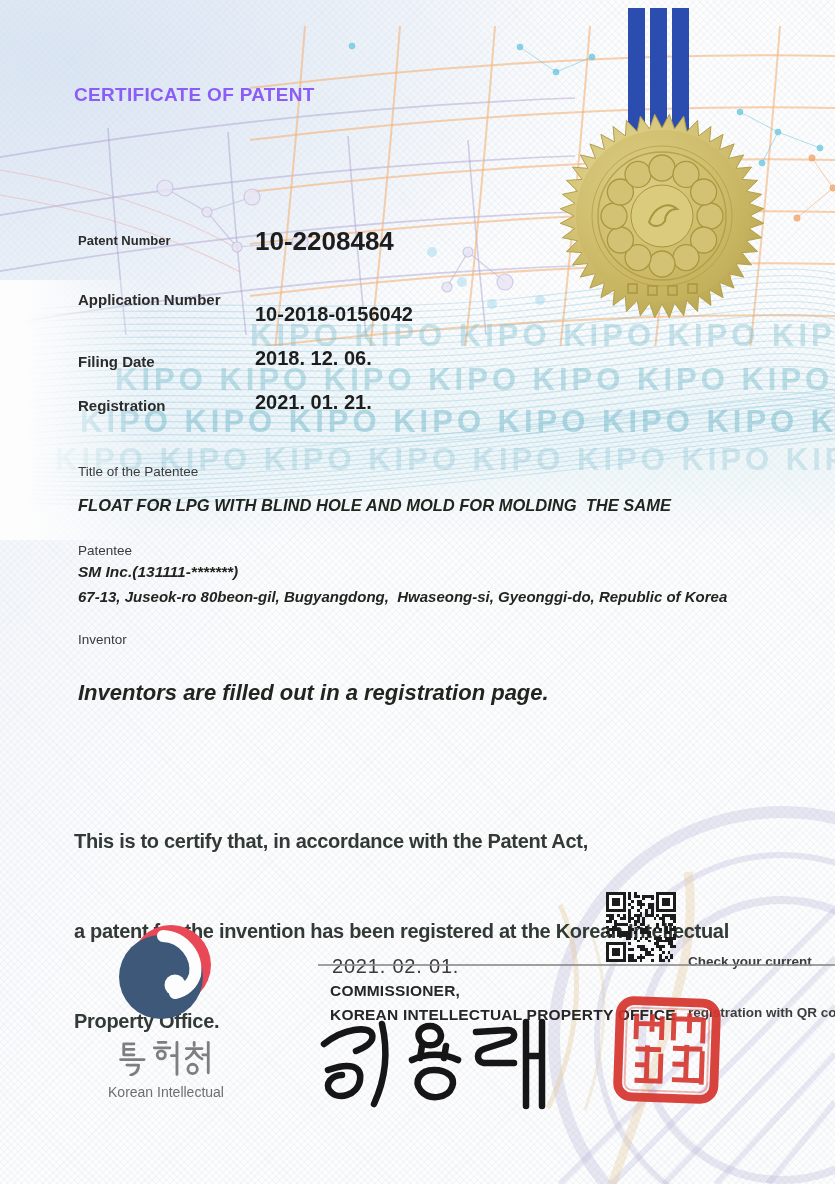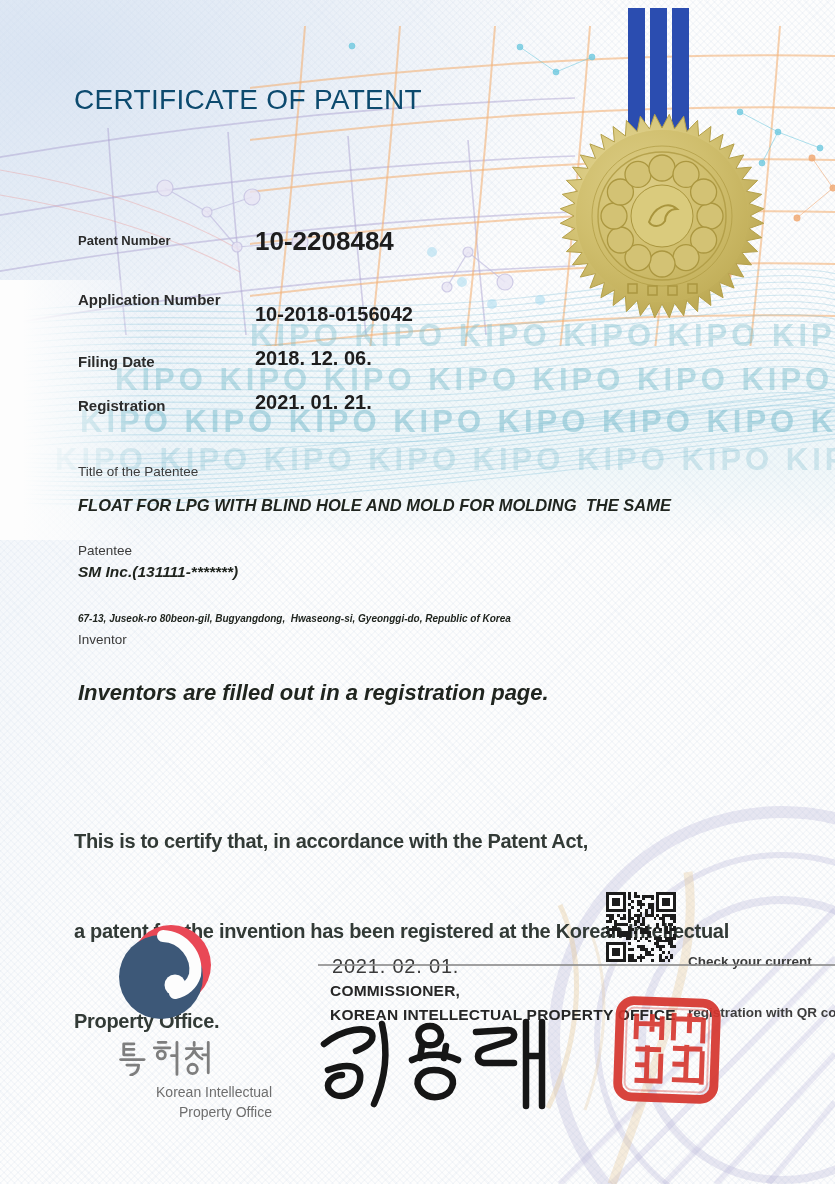--- a/index.html
+++ b/index.html
@@ -16,33 +16,33 @@
       radial-gradient(900px 520px at 8% 5%, rgba(198,214,236,0.5), rgba(198,214,236,0) 62%),
       linear-gradient(115deg, rgba(223,233,245,0.55) 0%, rgba(255,255,255,0) 40%),
       linear-gradient(to bottom, rgba(255,255,255,0) 300px, rgba(188,224,234,0.22) 420px, rgba(188,224,234,0.20) 468px, rgba(255,255,255,0) 540px),
       repeating-linear-gradient(45deg, rgba(148,174,206,0.07) 0 1.5px, rgba(255,255,255,0) 1.5px 5px),
       repeating-linear-gradient(-45deg, rgba(148,174,206,0.07) 0 1.5px, rgba(255,255,255,0) 1.5px 5px);
   }
   .fadeL{position:absolute;left:0;top:280px;width:150px;height:260px;
     background:linear-gradient(to right,#fdfdfd 15%,rgba(253,253,253,0));}
   svg.decor{position:absolute;left:0;top:0;}
   
-  .doc-title{left:74px;top:84px;font-size:28px;font-weight:normal;color:#0c4a6e;letter-spacing:.3px;}
+  .doc-title{left:74px;top:84px;font-size:19px;font-weight:bold;color:#8b5cf6;letter-spacing:.3px;}
   .lbl-lg{left:78px;font-size:13px;font-weight:bold;color:#2b2b2b;}
   .val-lg{left:255px;font-size:26px;font-weight:bold;color:#1d1d1d;}
   .lbl-md{left:78px;font-size:15px;font-weight:bold;color:#2b2b2b;}
   .val-md{left:255px;font-size:20px;font-weight:bold;color:#1d1d1d;}
   .sec-lbl{left:78px;font-size:13.5px;color:#3a3a3a;}
   .sec-val{left:78px;font-weight:bold;color:#20251f;font-style:italic;}
   .statement{left:74px;top:766px;font-size:20px;font-weight:bold;color:#323a36;line-height:30px;letter-spacing:-.3px;}
   .issue-date{left:332px;top:931px;font-size:20px;color:#3a3a3a;letter-spacing:.8px;margin-top:24px;}
   .divider{left:318px;top:964px;width:517px;height:2px;background:#8f8f8f;opacity:.85;}
   .comm{left:330px;font-size:15.5px;font-weight:bold;color:#262626;letter-spacing:.2px;}
   .qr-caption{left:688px;top:919px;font-size:13.5px;font-weight:bold;color:#3d3d3d;line-height:17px;white-space:pre;}
-  .logo-en{left:60px;top:1082px;width:212px;text-align:right;font-size:14px;color:#6e6e6e;line-height:20px;}
+  .logo-en{left:60px;top:1082px;width:212px;text-align:center;font-size:14px;color:#6e6e6e;line-height:20px;}
 </style>
 </head>
 <body>
 
 <div class="page">
 
   <div class="tex"></div>
   <svg class="decor" id="decor" width="835" height="1184" viewBox="0 0 835 1184">
       <defs>
         <radialGradient id="gg" cx="38%" cy="33%" r="75%">
@@ -226,21 +226,21 @@
   <div class="abs val-md" style="top:347px">2018. 12. 06.</div>
 
   <div class="abs lbl-md" style="top:397px">Registration</div>
   <div class="abs val-md" style="top:391px">2021. 01. 21.</div>
 
   <div class="abs sec-lbl" style="top:464px">Title of the Patentee</div>
   <div class="abs sec-val" style="top:496px;font-size:16.5px">FLOAT FOR LPG WITH BLIND HOLE AND MOLD FOR MOLDING  THE SAME</div>
 
   <div class="abs sec-lbl" style="top:543px">Patentee</div>
   <div class="abs sec-val" style="top:563px;font-size:15.5px">SM Inc.(131111-*******)</div>
-  <div class="abs sec-val" style="top:613px;font-size:10px">67-13, Juseok-ro 80beon-gil, Bugyangdong,  Hwaseong-si, Gyeonggi-do, Republic of Korea</div>
+  <div class="abs sec-val" style="top:588px;font-size:15px">67-13, Juseok-ro 80beon-gil, Bugyangdong,  Hwaseong-si, Gyeonggi-do, Republic of Korea</div>
 
   <div class="abs sec-lbl" style="top:632px">Inventor</div>
   <div class="abs sec-val" style="top:680px;font-size:22px">Inventors are filled out in a registration page.</div>
 
   <div class="abs statement">
     <div>This is to certify that, in accordance with the Patent Act,</div>
     <div>a patent for the invention has been registered at the Korean Intellectual</div>
     <div>Property Office.</div>
   </div>
 
@@ -508,16 +508,15 @@
     </g>
     <g transform="translate(82,3)">
       <path d="M14,0 v4 M4,8 h20"></path>
       <path d="M14,10 C12,15 8,19 4,21 M14,10 C16,15 20,19 24,21"></path>
       <circle cx="12" cy="34" r="6"></circle>
       <path d="M32,0 v39 M25,16 h7"></path>
     </g>
   </svg>
   <div class="abs logo-en" style="white-space:normal">
     <div>Korean Intellectual</div>
-    <div>Property Office</div>
   </div>
 
 </div>
 
 </body></html>

